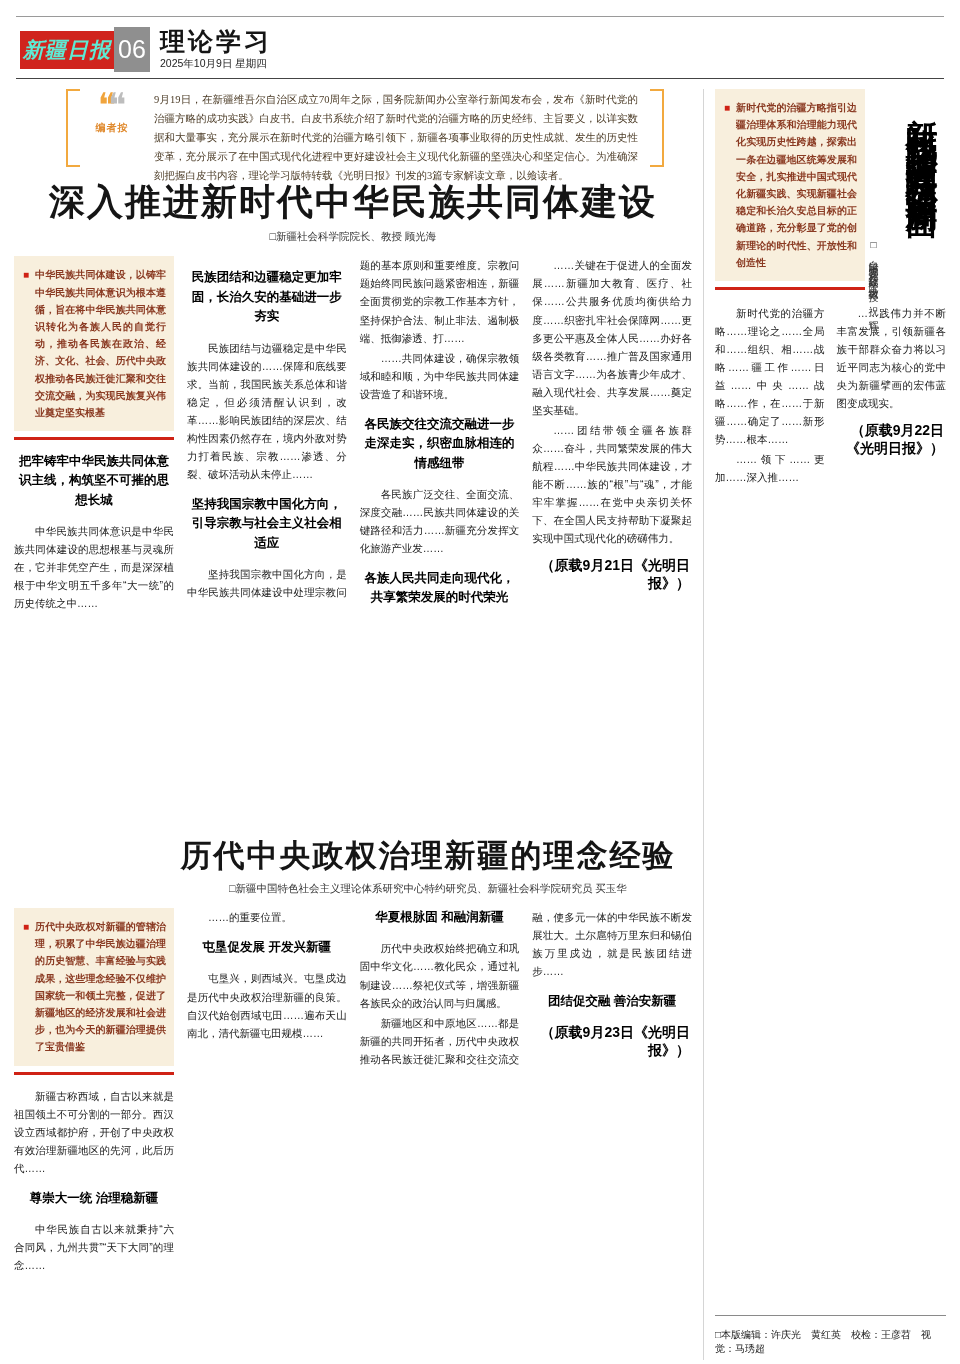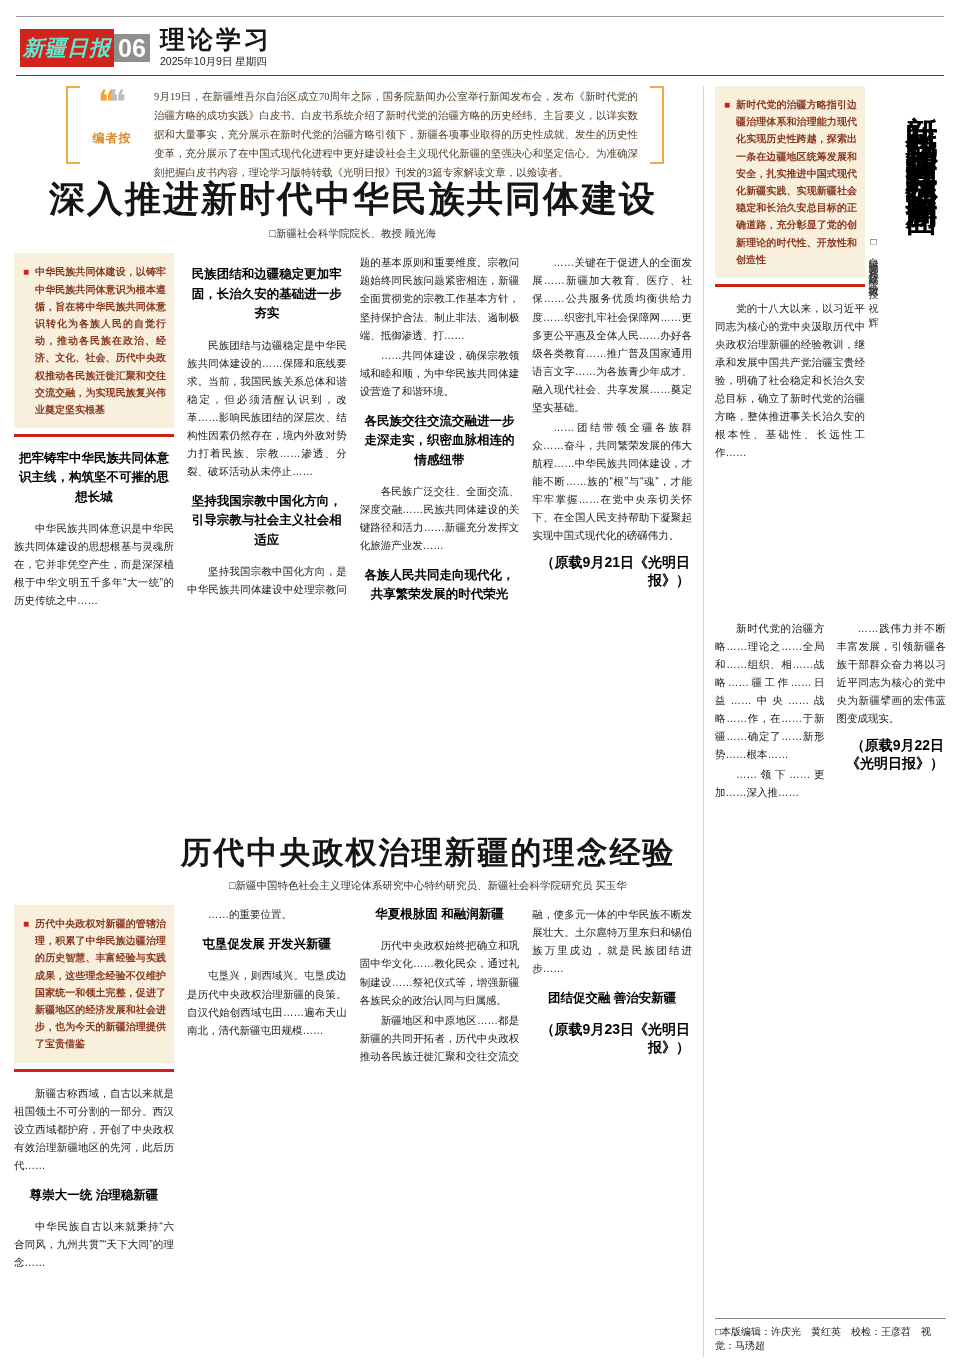--- a/index.html
+++ b/index.html
@@ -3,41 +3,41 @@
 <meta charset="utf-8">
 <style>
   html,body{margin:0;padding:0;background:#d9d9d9;}
   .page{width:960px;height:1364px;margin:0 auto;background:#ffffff;box-sizing:border-box;
         padding:12px 14px 8px;position:relative;font-family:"Liberation Sans",sans-serif;color:#151515;}
   
   .top-hairline{border-top:1px solid #9a9a9a;margin:4px 2px 10px;}
   .masthead{display:flex;align-items:center;margin:0 0 6px 6px;}
   .logo-box{background:#d0241d;color:#5eead4;width:94px;height:38px;display:flex;align-items:center;justify-content:center;
             font-family:"Liberation Serif",serif;font-style:italic;font-weight:bold;font-size:21px;letter-spacing:1px;}
-  .pagenum-box{background:#8f8f8f;color:#fff;width:36px;height:28px;display:flex;align-items:center;justify-content:center;
-               font-size:25px;font-weight:bold;}
+  .pagenum-box{background:#8f8f8f;color:#fff;width:36px;height:45px;display:flex;align-items:center;justify-content:center;
+               font-size:25px;font-weight:normal;}
   .section-wrap{margin-left:10px;}
   .section-title{font-size:25px;font-weight:bold;letter-spacing:3px;line-height:1;}
   .mast-date{font-size:10.5px;margin-top:3px;color:#222;}
   .mast-rule{border-top:1px solid #444;margin:2px 2px 10px;}
   
   .content{display:flex;align-items:stretch;}
   .main-area{width:678px;flex:none;}
   .v-divider{width:1px;background:#d5d5d5;margin:0 11px;}
   .right-article{flex:1;position:relative;min-height:1270px;}
   
   .editor-note{display:flex;margin:0 28px 14px 52px;height:78px;}
   .bracket{width:12px;flex:none;border:2px solid #f2a93f;}
   .bracket.left{border-right:none;}
   .bracket.right{border-left:none;}
   .note-badge{width:64px;flex:none;text-align:center;padding-top:1px;}
   .quote-glyph{font-size:34px;line-height:0.9;}
   .quote-glyph .q1{color:#f0a43c;}
   .quote-glyph .q2{color:#bdbdbd;margin-left:-8px;}
-  .note-label{color:#e08a2e;font-weight:bold;font-size:12px;margin-top:12px;letter-spacing:1px;}
+  .note-label{color:#e08a2e;font-weight:bold;font-size:10px;margin-top:0px;letter-spacing:1px;}
   .note-text{flex:1;font-family:"Liberation Serif",serif;font-size:10.5px;line-height:1.8;color:#4c3c27;
              padding:2px 12px 0 10px;text-align:justify;}
   
   .headline-1{font-size:36px;font-weight:bold;text-align:center;letter-spacing:2px;margin:6px 0 8px;line-height:1.15;}
   .byline{font-size:10.5px;color:#333;text-align:center;margin-bottom:12px;}
   .headline-3{font-size:31px;font-weight:bold;text-align:center;letter-spacing:2px;margin:16px 0 8px 150px;line-height:1.15;}
   .byline-3{margin-left:150px;}
   
   .art-body{display:flex;gap:13px;overflow:hidden;}
   .a1-body{height:566px;}
@@ -55,21 +55,21 @@
   .blk-h{font-size:12.5px;font-weight:bold;text-align:center;margin:12px 4px;line-height:1.55;color:#000;}
   .blk-src{font-size:14px;font-weight:bold;text-align:right;margin:10px 2px 0 0;color:#000;}
   
   .ra-left{width:150px;}
   .ra-headline{position:absolute;top:4px;right:0;height:620px;writing-mode:vertical-rl;
                font-size:32px;font-weight:bold;letter-spacing:6px;line-height:1.5;color:#000;}
   .ra-byline{position:absolute;top:150px;right:66px;height:330px;writing-mode:vertical-rl;
              font-size:10px;color:#333;letter-spacing:2px;}
   .ra-toptext{width:150px;height:306px;overflow:hidden;}
   .ra-bottom{margin-top:14px;column-count:2;column-gap:12px;height:590px;overflow:hidden;}
-  .ra-footer{position:absolute;left:0;right:0;bottom:4px;border-top:1px solid #8a8a8a;padding-top:6px;
+  .ra-footer{position:absolute;left:0;right:0;bottom:4px;border-top:1px solid #8a8a8a;padding-top:12px;
              font-size:10px;color:#222;}
 </style>
 </head>
 <body>
 
 <div class="page">
 
   <div class="top-hairline"></div>
 
   <div class="masthead">
@@ -169,23 +169,20 @@
       <div class="ra-byline">□自治区党委党校（行政学院）二级教授　祝　辉</div>
 
       <div class="ra-left">
         <div class="hl-box">
           <div class="hl-row">
             <span class="hl-bullet">■</span>
             <span class="hl-text">新时代党的治疆方略指引边疆治理体系和治理能力现代化实现历史性跨越，探索出一条在边疆地区统筹发展和安全，扎实推进中国式现代化新疆实践、实现新疆社会稳定和长治久安总目标的正确道路，充分彰显了党的创新理论的时代性、开放性和创造性</span>
           </div>
         </div>
         <div class="hl-rule"></div>
-        <div class="ra-toptext">
-            <p class="blk-p">党的十八大以来，以习近平同志为核心的党中央汲取历代中央政权治理新疆的经验教训，继承和发展中国共产党治疆宝贵经验，明确了社会稳定和长治久安总目标，确立了新时代党的治疆方略，整体推进事关长治久安的根本性、基础性、长远性工作……</p>
-          </div>
       </div>
 
       <div class="ra-bottom">
           <p class="blk-p">新时代党的治疆方略……理论之……全局和……组织、相……战略……疆工作……日益……中央……战略……作，在……于新疆……确定了……新形势……根本……</p>
           <p class="blk-p">……领下……更加……深入推……</p>
           <p class="blk-p">……践伟力并不断丰富发展，引领新疆各族干部群众奋力将以习近平同志为核心的党中央为新疆擘画的宏伟蓝图变成现实。</p>
           <p class="blk-src">（原载9月22日《光明日报》）</p>
         </div>
 
       <div class="ra-footer">□本版编辑：许庆光　黄红英　校检：王彦苕　视觉：马琇超</div>

